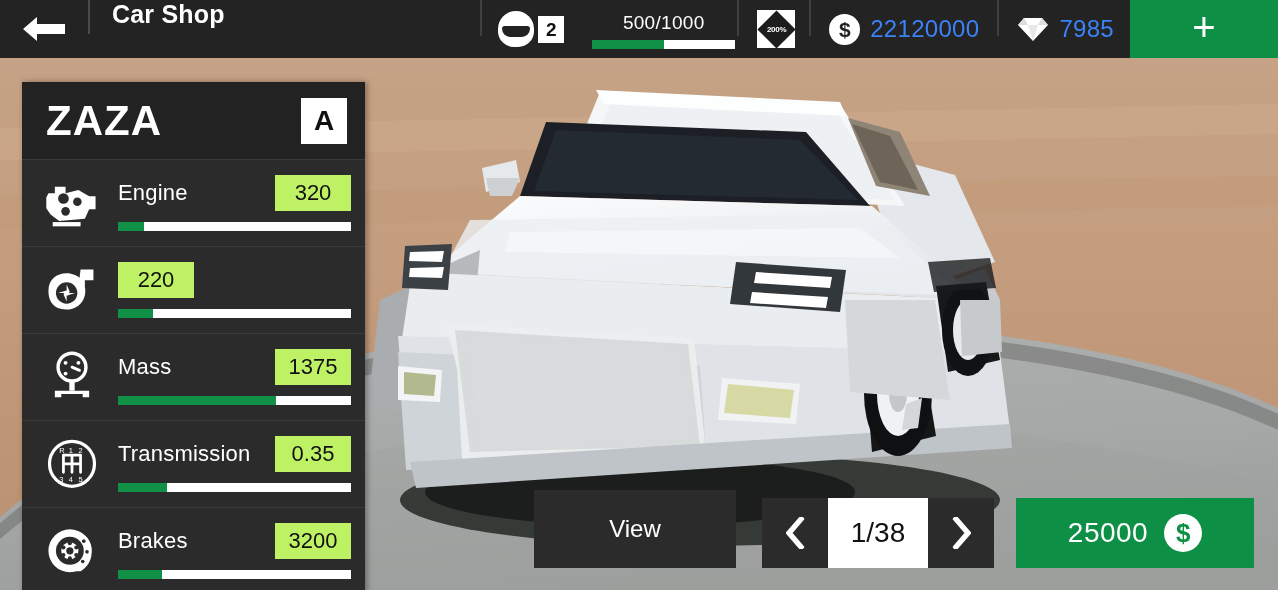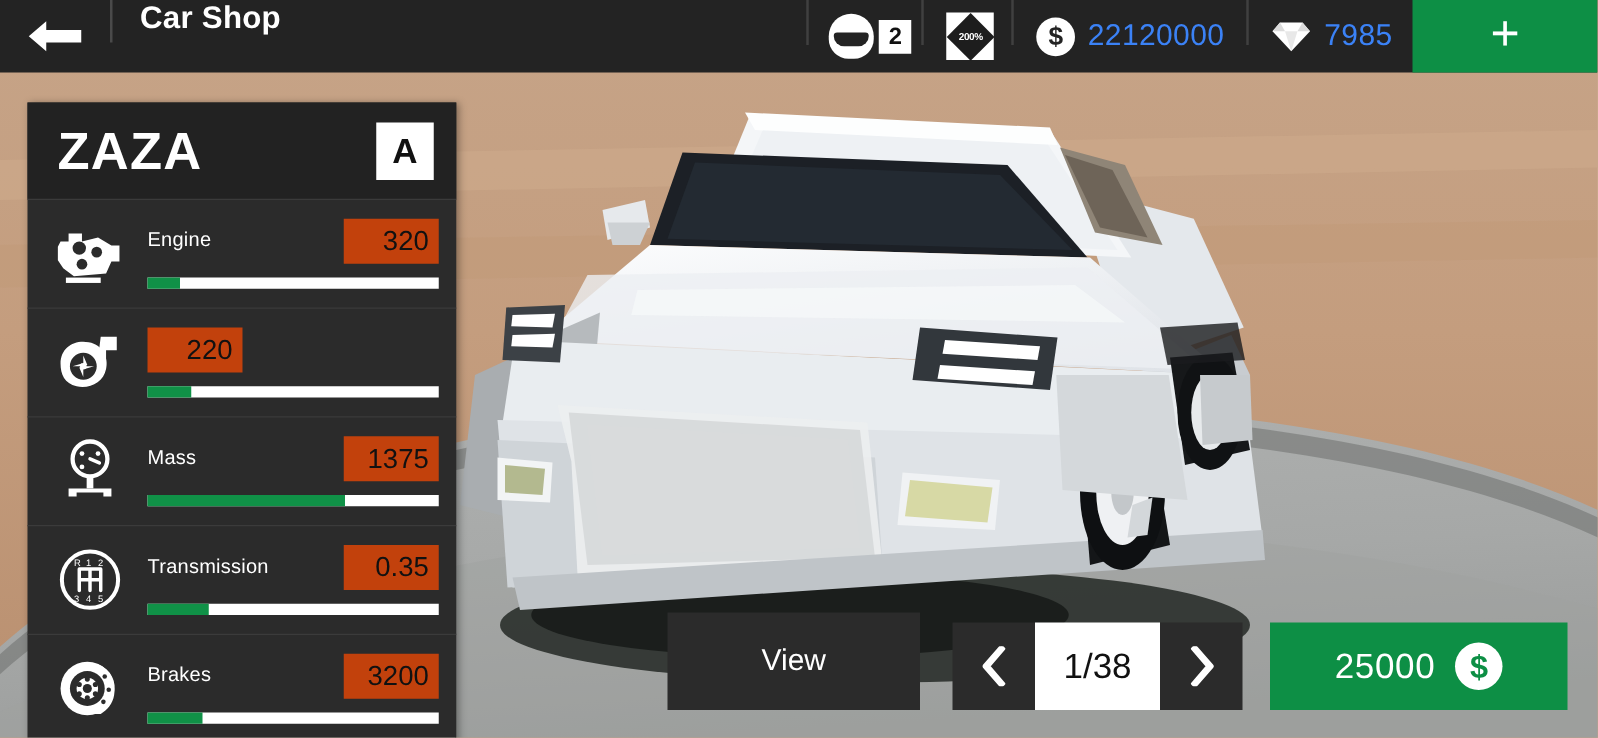--- a/index.html
+++ b/index.html
@@ -97,24 +97,24 @@
     background:#fff; color:#111; font-size:28px; font-weight:bold;
     width:46px; height:46px; display:flex; align-items:center; justify-content:center;
   }
   .stat-row {
     height:87px; border-top:1px solid #3b3b3b; display:flex; align-items:center;
     padding:0 14px 0 20px;
   }
   .stat-ico { width:60px; height:56px; flex:0 0 60px; display:flex; align-items:center; justify-content:center; }
   .stat-body { flex:1 1 auto; padding-left:16px; }
   .stat-top { display:flex; align-items:center; justify-content:space-between; height:36px; }
-  .stat-label { color:#fff; font-size:16px; letter-spacing:.2px; }
+  .stat-label { color:#fff; font-size:22px; letter-spacing:.2px; }
   .stat-val {
-    background:#c2410c; color:#111; font-size:22px; min-width:76px; height:36px;
-    line-height:36px; text-align:right; padding:0 8px;
+    background:#bef264; color:#111; font-size:22px; min-width:76px; height:36px;
+    line-height:36px; text-align:center; padding:0 8px;
   }
   .stat-track { margin-top:11px; height:9px; background:#fff; width:100%; }
   .stat-fill { height:9px; background:#109147; }
 
   
   #bottombar {
     position:absolute; left:0; bottom:0; width:1278px; height:96px; z-index:18;
     pointer-events:none;
   }
   .btn-view {
@@ -272,20 +272,26 @@
   <div class="tb-divider"></div>
 
   <div class="tb-group">
     <div class="lvl-wrap">
       <div class="helmet">
         <div class="dome"></div>
           <div class="visor"></div>
       </div>
       <div class="lvl-badge">2</div>
     </div>
+    <div class="xp-wrap">
+      <div class="xp-text">500/1000</div>
+      <div class="xp-track">
+        <div class="xp-fill" id="xpFill" style="width: 50%;"></div>
+      </div>
+    </div>
   </div>
 
   <div class="tb-divider"></div>
 
   <div class="boost-wrap">
     <div class="boost-box">
       <div class="boost-dia">
           <span>200%</span>
         </div>
     </div>

